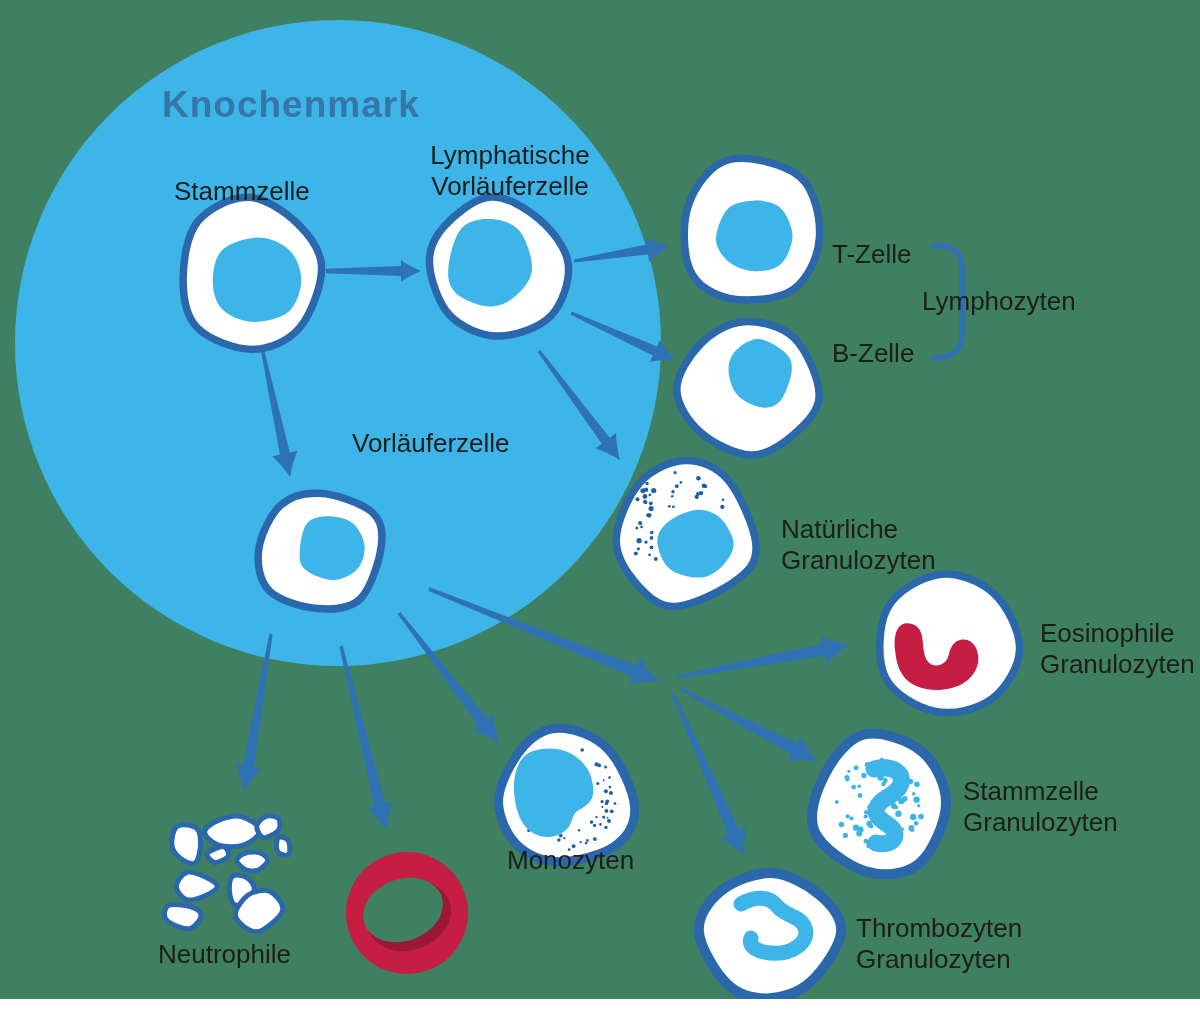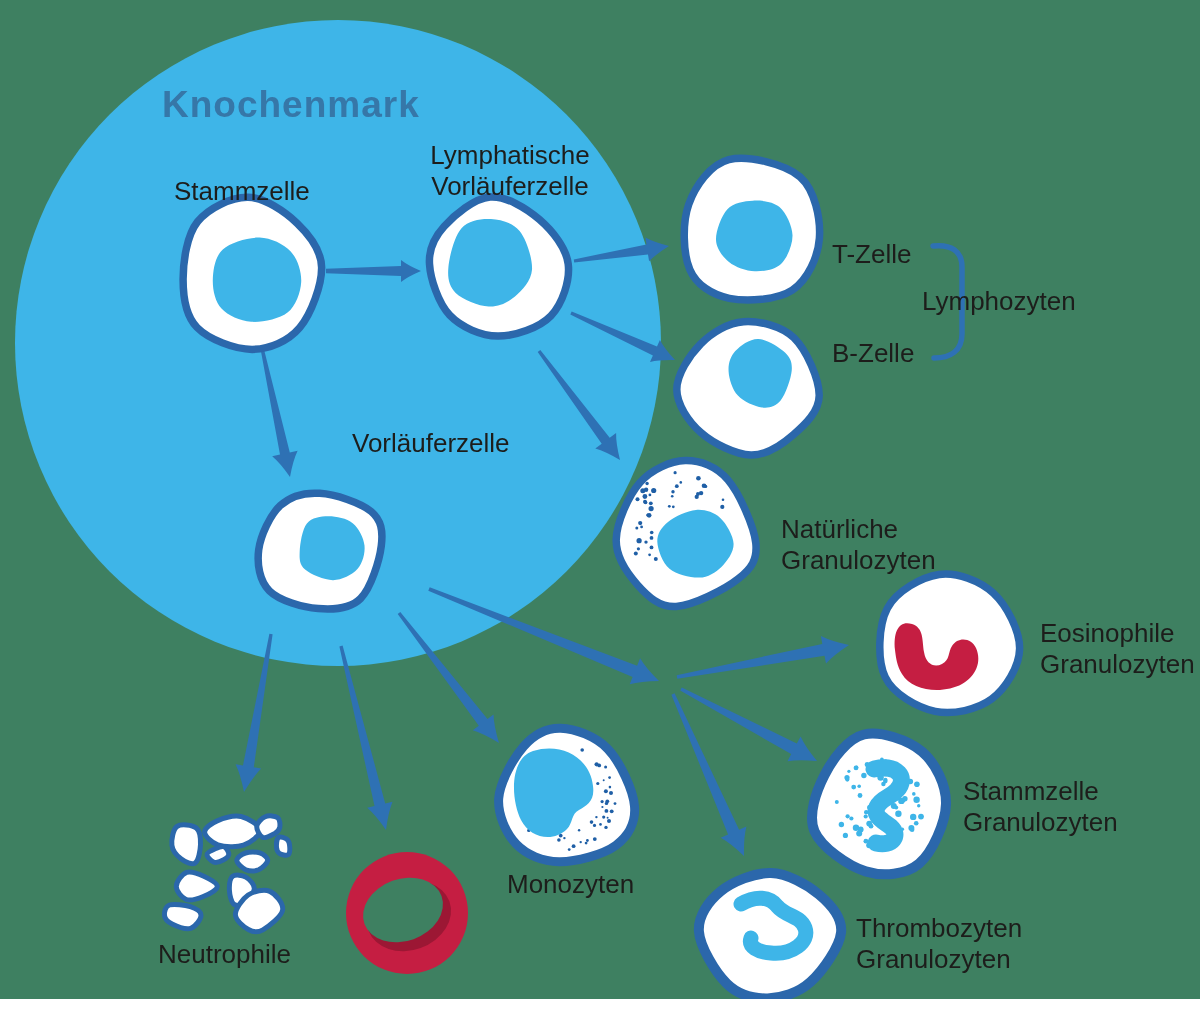--- a/index.html
+++ b/index.html
@@ -319,16 +319,16 @@
   <div class="lbl" style="left:963px;top:776px">
     <span>Stammzelle</span>
     <span>Granulozyten</span>
   </div>
 
   <div class="lbl" style="left:856px;top:913px">
     <span>Thrombozyten</span>
     <span>Granulozyten</span>
   </div>
 
-  <div class="lbl" style="left:507px;top:869px">Monozyten</div>
+  <div class="lbl" style="left:507px;top:845px">Monozyten</div>
   <div class="lbl" style="left:158px;top:939px">Neutrophile</div>
 
 </div>
 
 </body></html>

